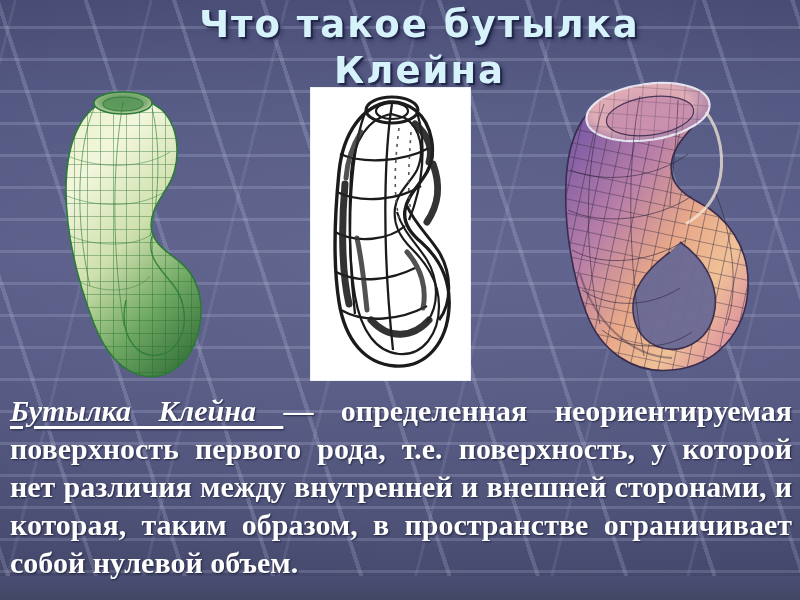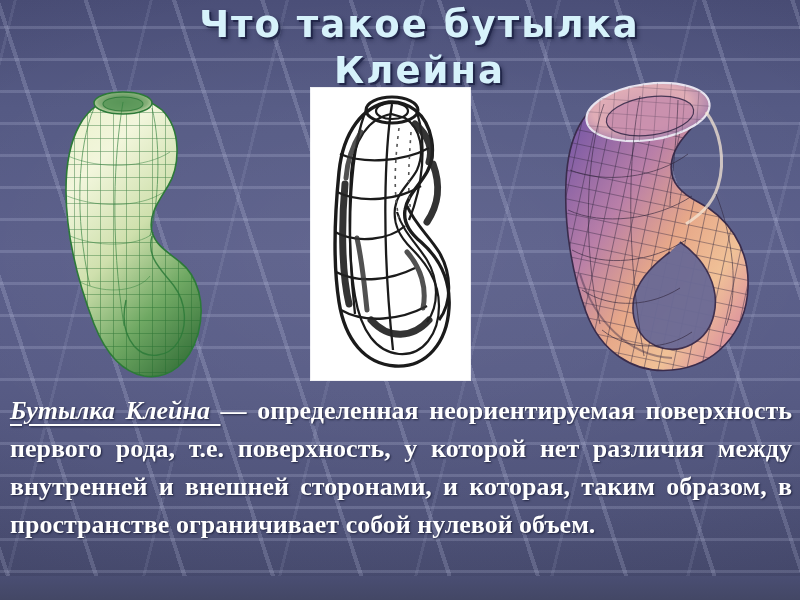--- a/index.html
+++ b/index.html
@@ -112,21 +112,21 @@
   .fig svg { display:block; width:100%; height:100%; }
 
   
   .body-text {
     position:absolute;
     left:10px; right:8px; top:392px;
     z-index:7;
     color:#ffffff;
     font-family:"Liberation Serif", serif;
     font-weight:700;
-    font-size:26px;
+    font-size:30px;
     line-height:38px;
     text-align:justify;
     text-shadow:1px 1px 2px rgba(25,28,55,0.85);
   }
   .body-text p { margin:0; text-align:justify; text-align-last:left; }
   .term {
     font-style:italic;
     font-weight:700;
     text-decoration:underline;
     text-underline-offset:5px;

